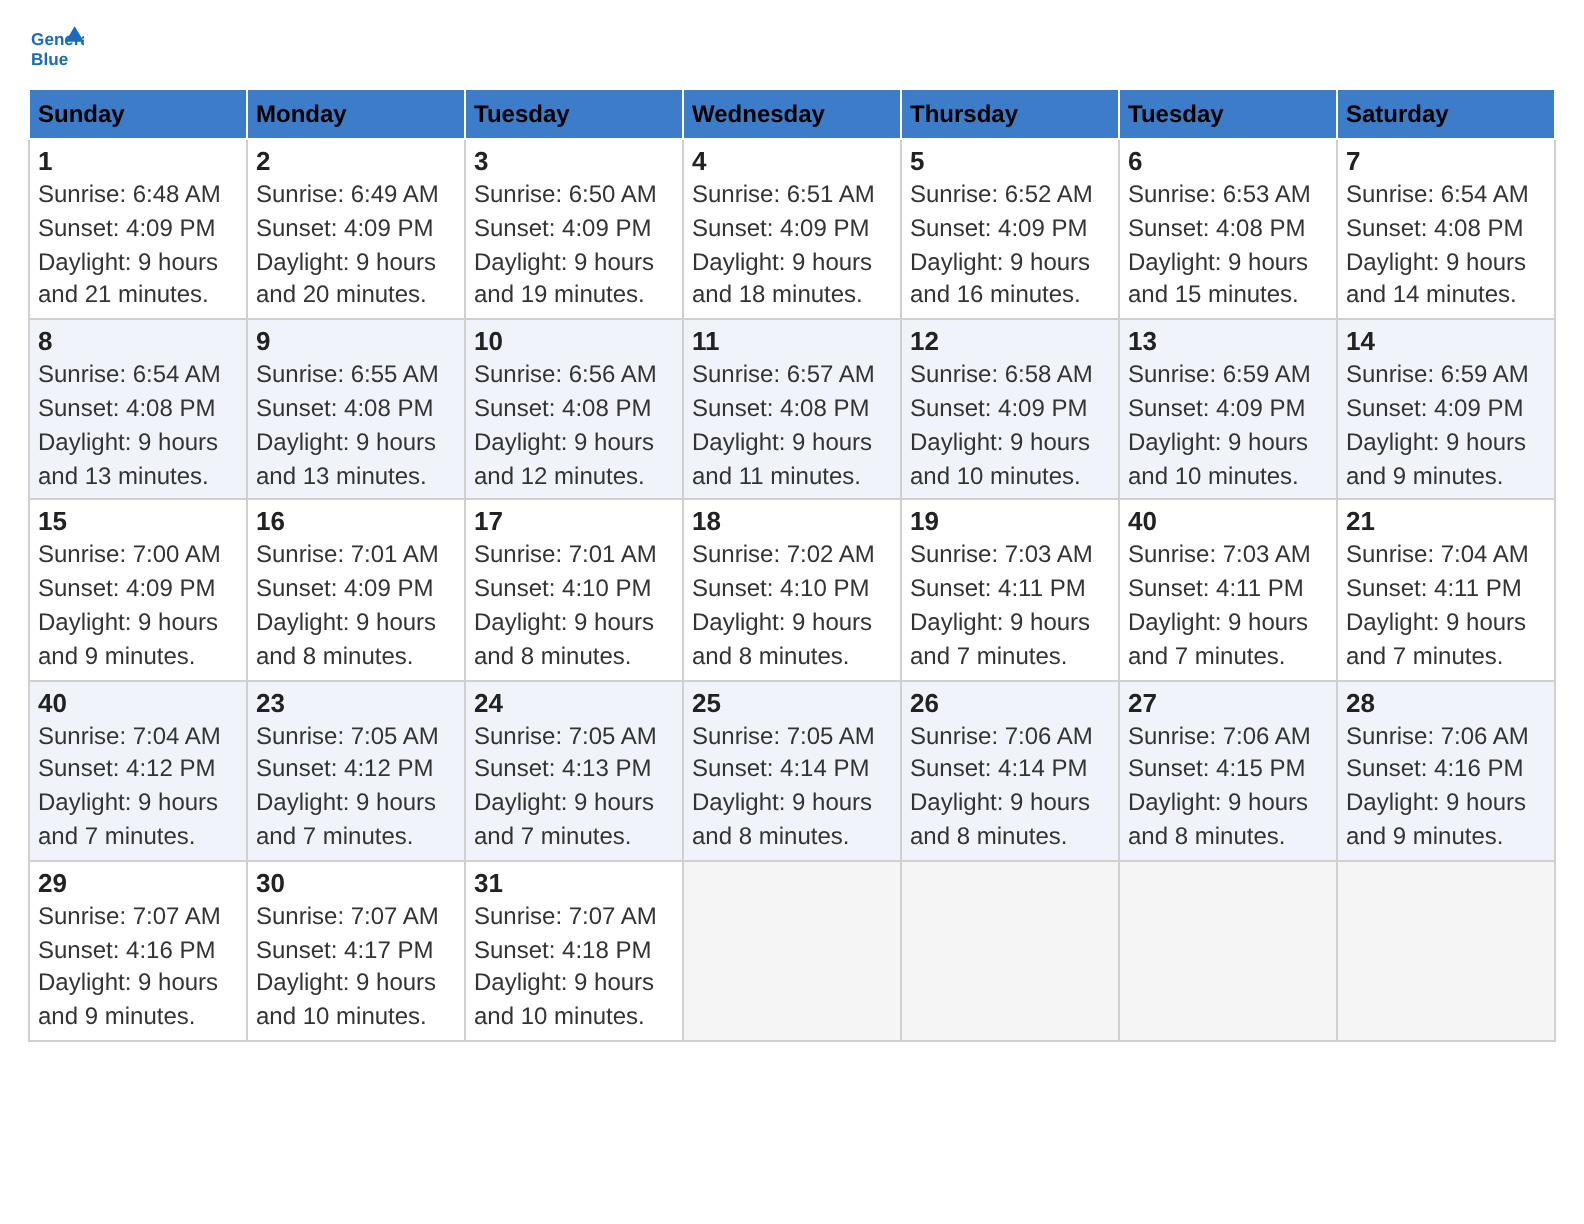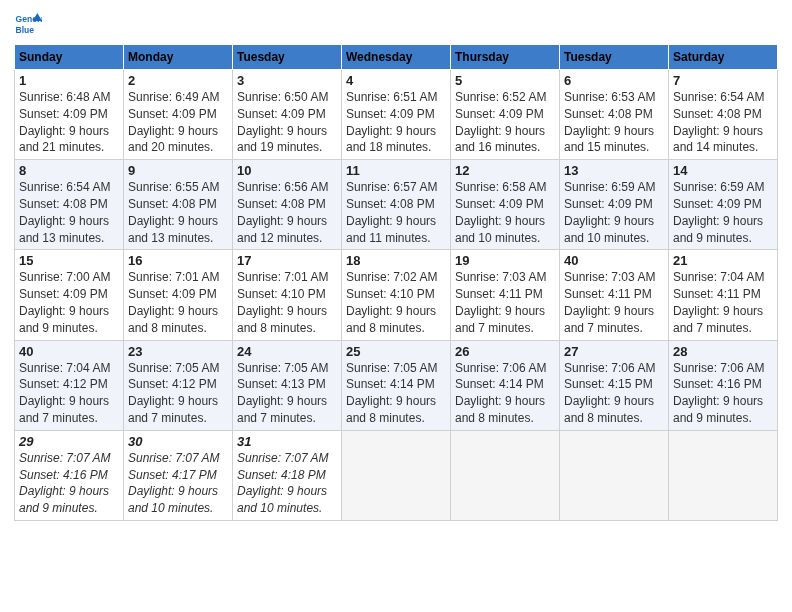--- a/index.html
+++ b/index.html
@@ -83,21 +83,20 @@
     .cell-text {
       font-size: 12px;
       line-height: 1.4;
       color: #333;
     }
     .empty {
       background: #f5f5f5 !important;
     }
     .last-row td {
       height: 72px;
-      font-style: italic;
     }
   </style>
 </head>
 <body>
 
 <div class="container">
   <div class="header">
     <div class="logo">
       <svg class="logo-icon" viewBox="0 0 36 36">
         <rect x="0" y="0" width="36" height="36" rx="3" fill="white"></rect>

